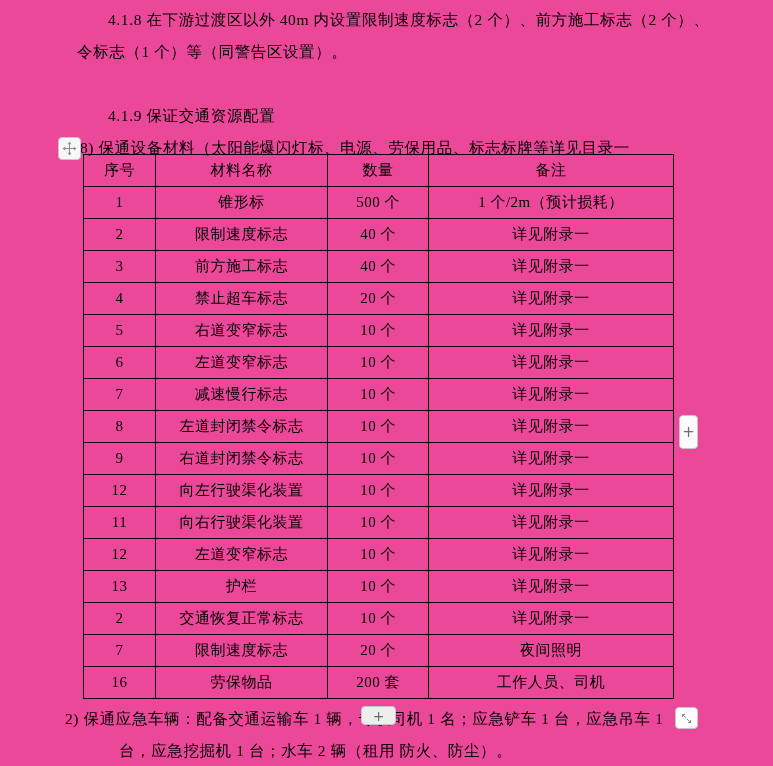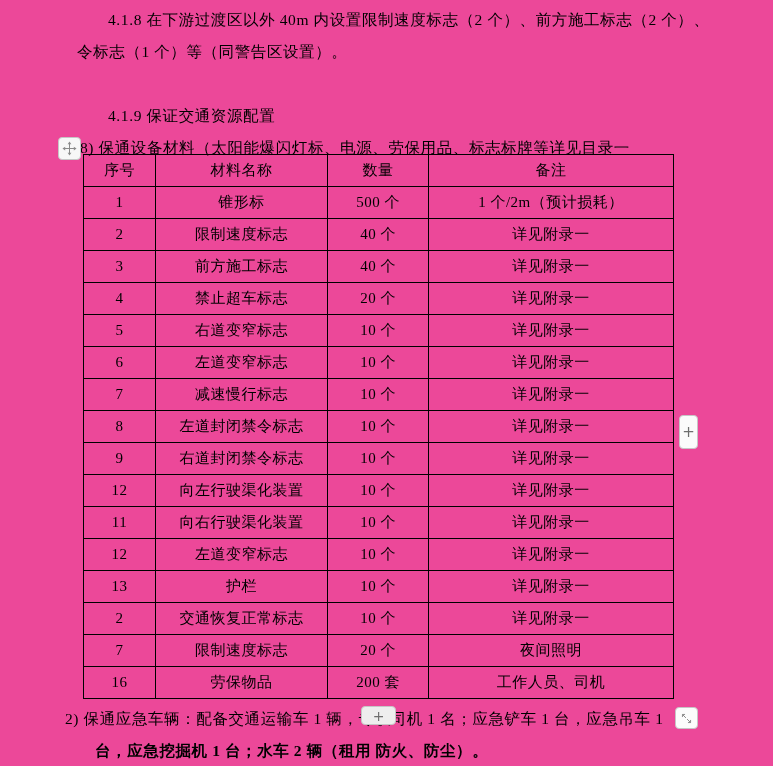--- a/index.html
+++ b/index.html
@@ -9,21 +9,21 @@
     color:#000;
   }
   .doc{position:relative;width:773px;height:766px;background:#ec4899;overflow:hidden;}
   .txtline{white-space:nowrap;line-height:32px;font-size:15.5px;letter-spacing:0.6px;}
   .para{position:absolute;}
   .p418{left:77px;top:4px;}
   .p418 .first{text-indent:31px;}
   .h419{left:108px;top:100px;}
   .item1{left:80px;top:132px;}
   .item2{left:65px;top:703px;}
-  .item2 .cont{margin-left:30px;font-weight:bold;}
+  .item2 .cont{margin-left:54px;}
 
   table.mat{
     position:absolute;left:83px;top:154px;width:590px;
     border-collapse:collapse;table-layout:fixed;
   }
   table.mat th,table.mat td{
     border:1px solid #000;height:31px;padding:0 2px;
     text-align:center;vertical-align:middle;
     font-weight:normal;font-size:15px;letter-spacing:0.5px;
     font-family:"Liberation Serif","DejaVu Serif",serif;

